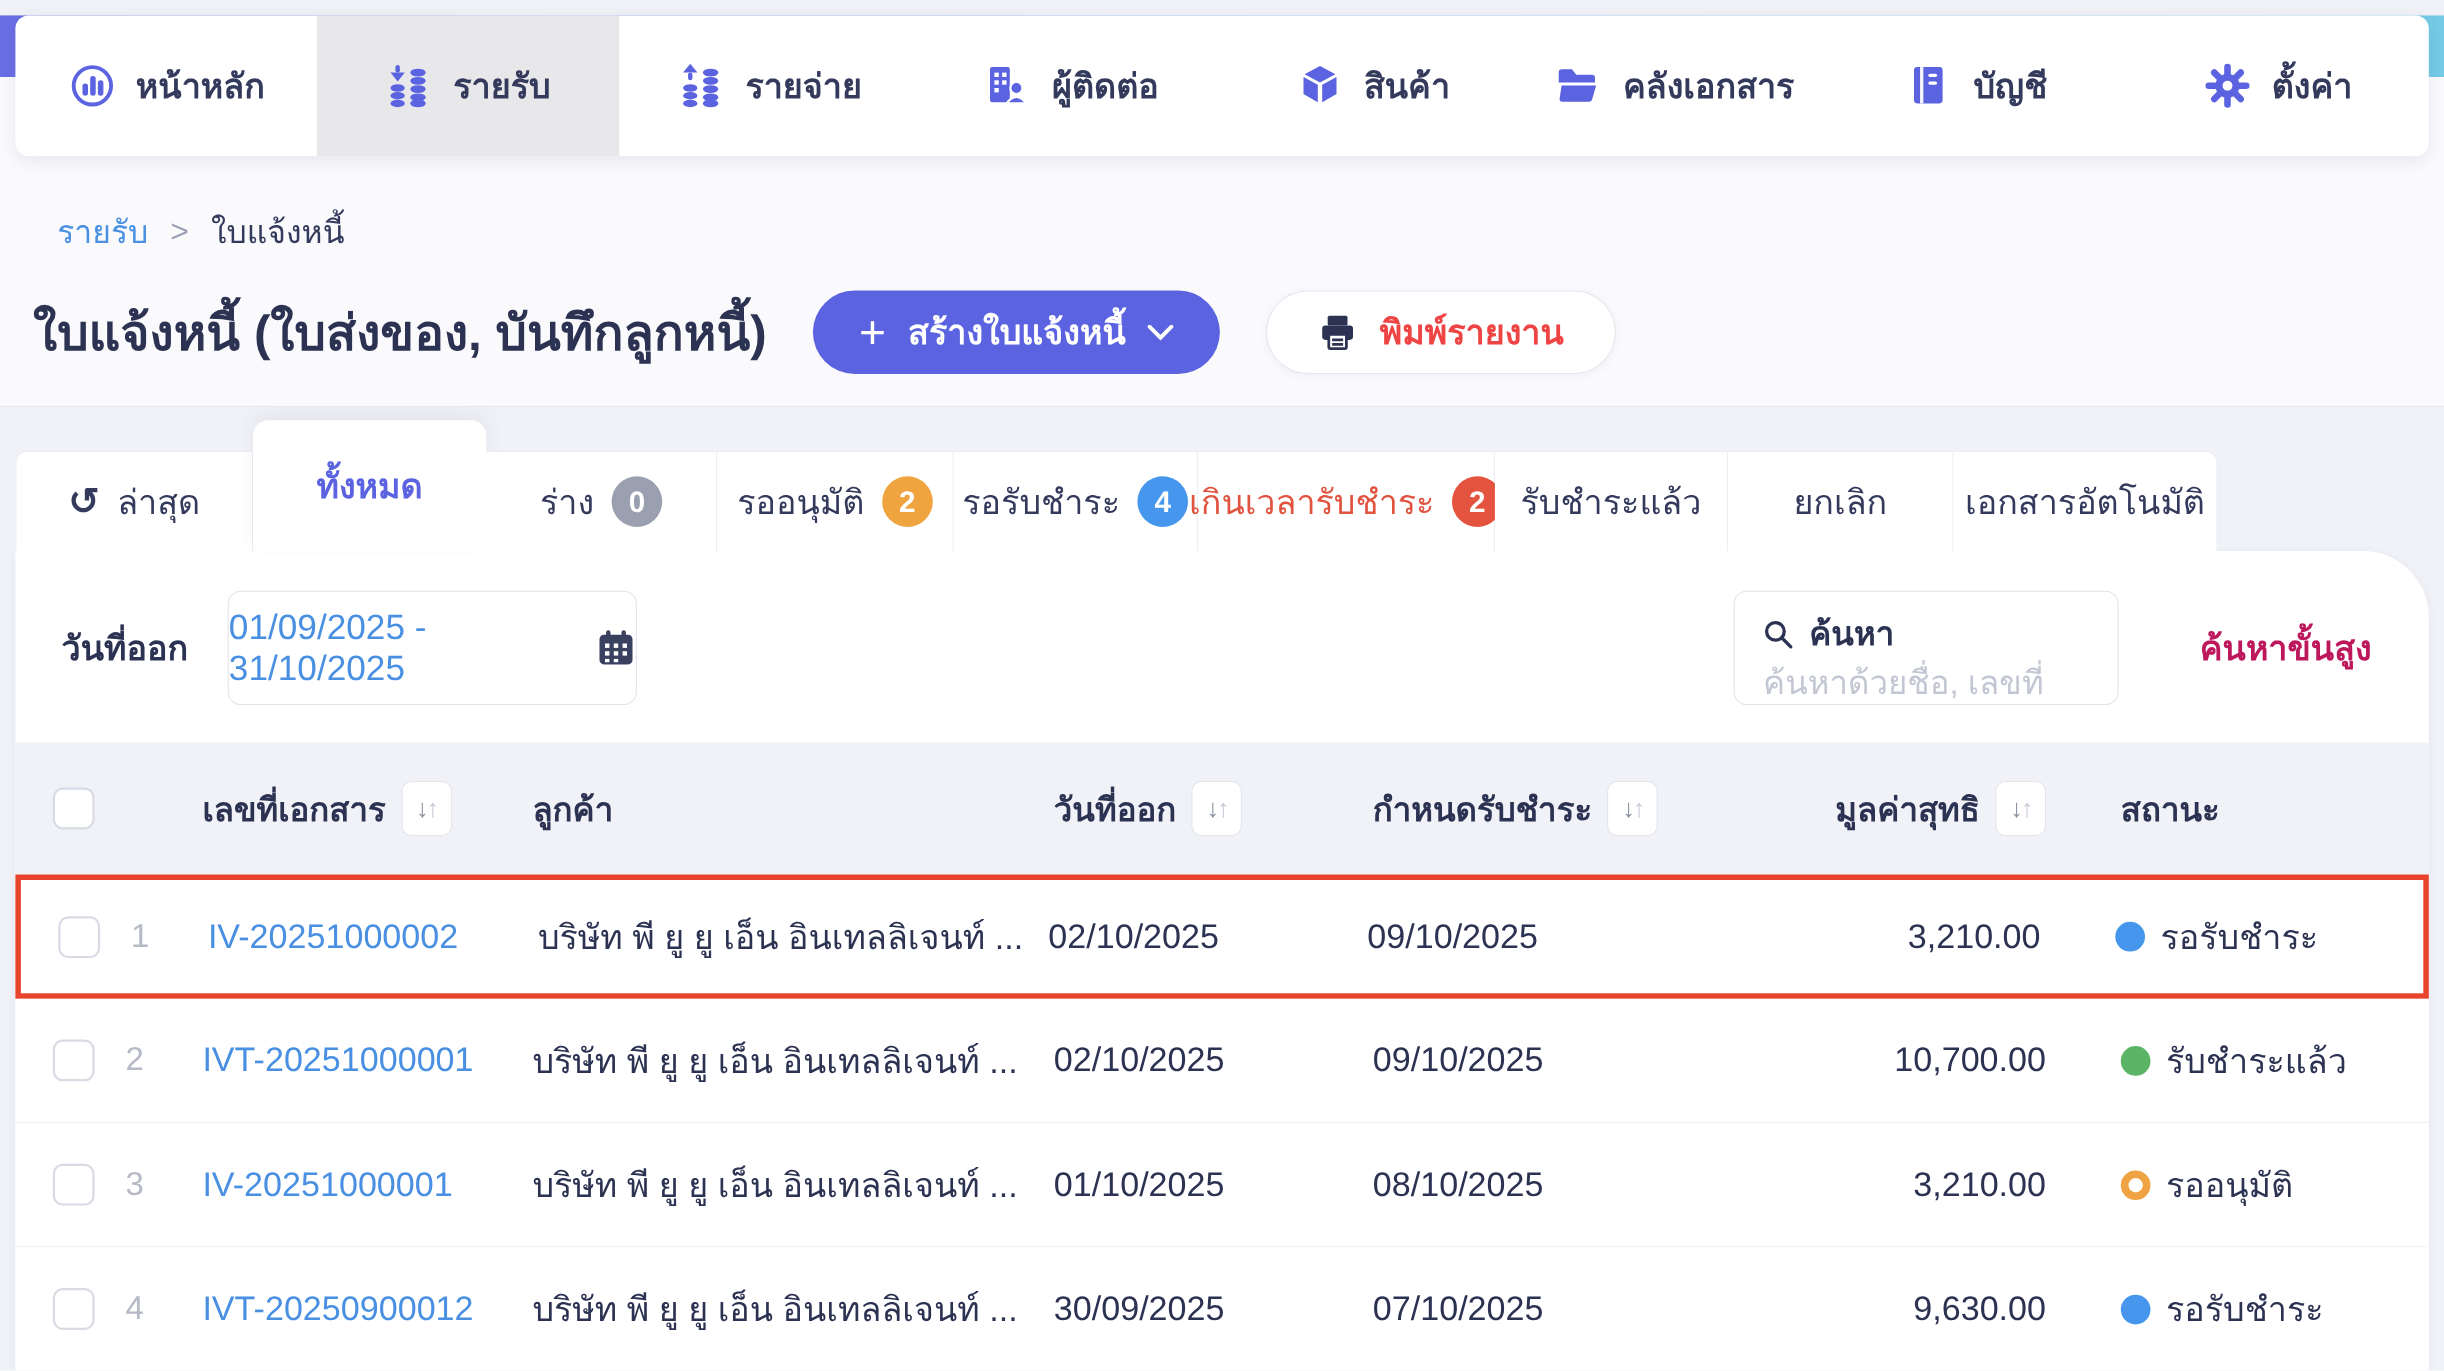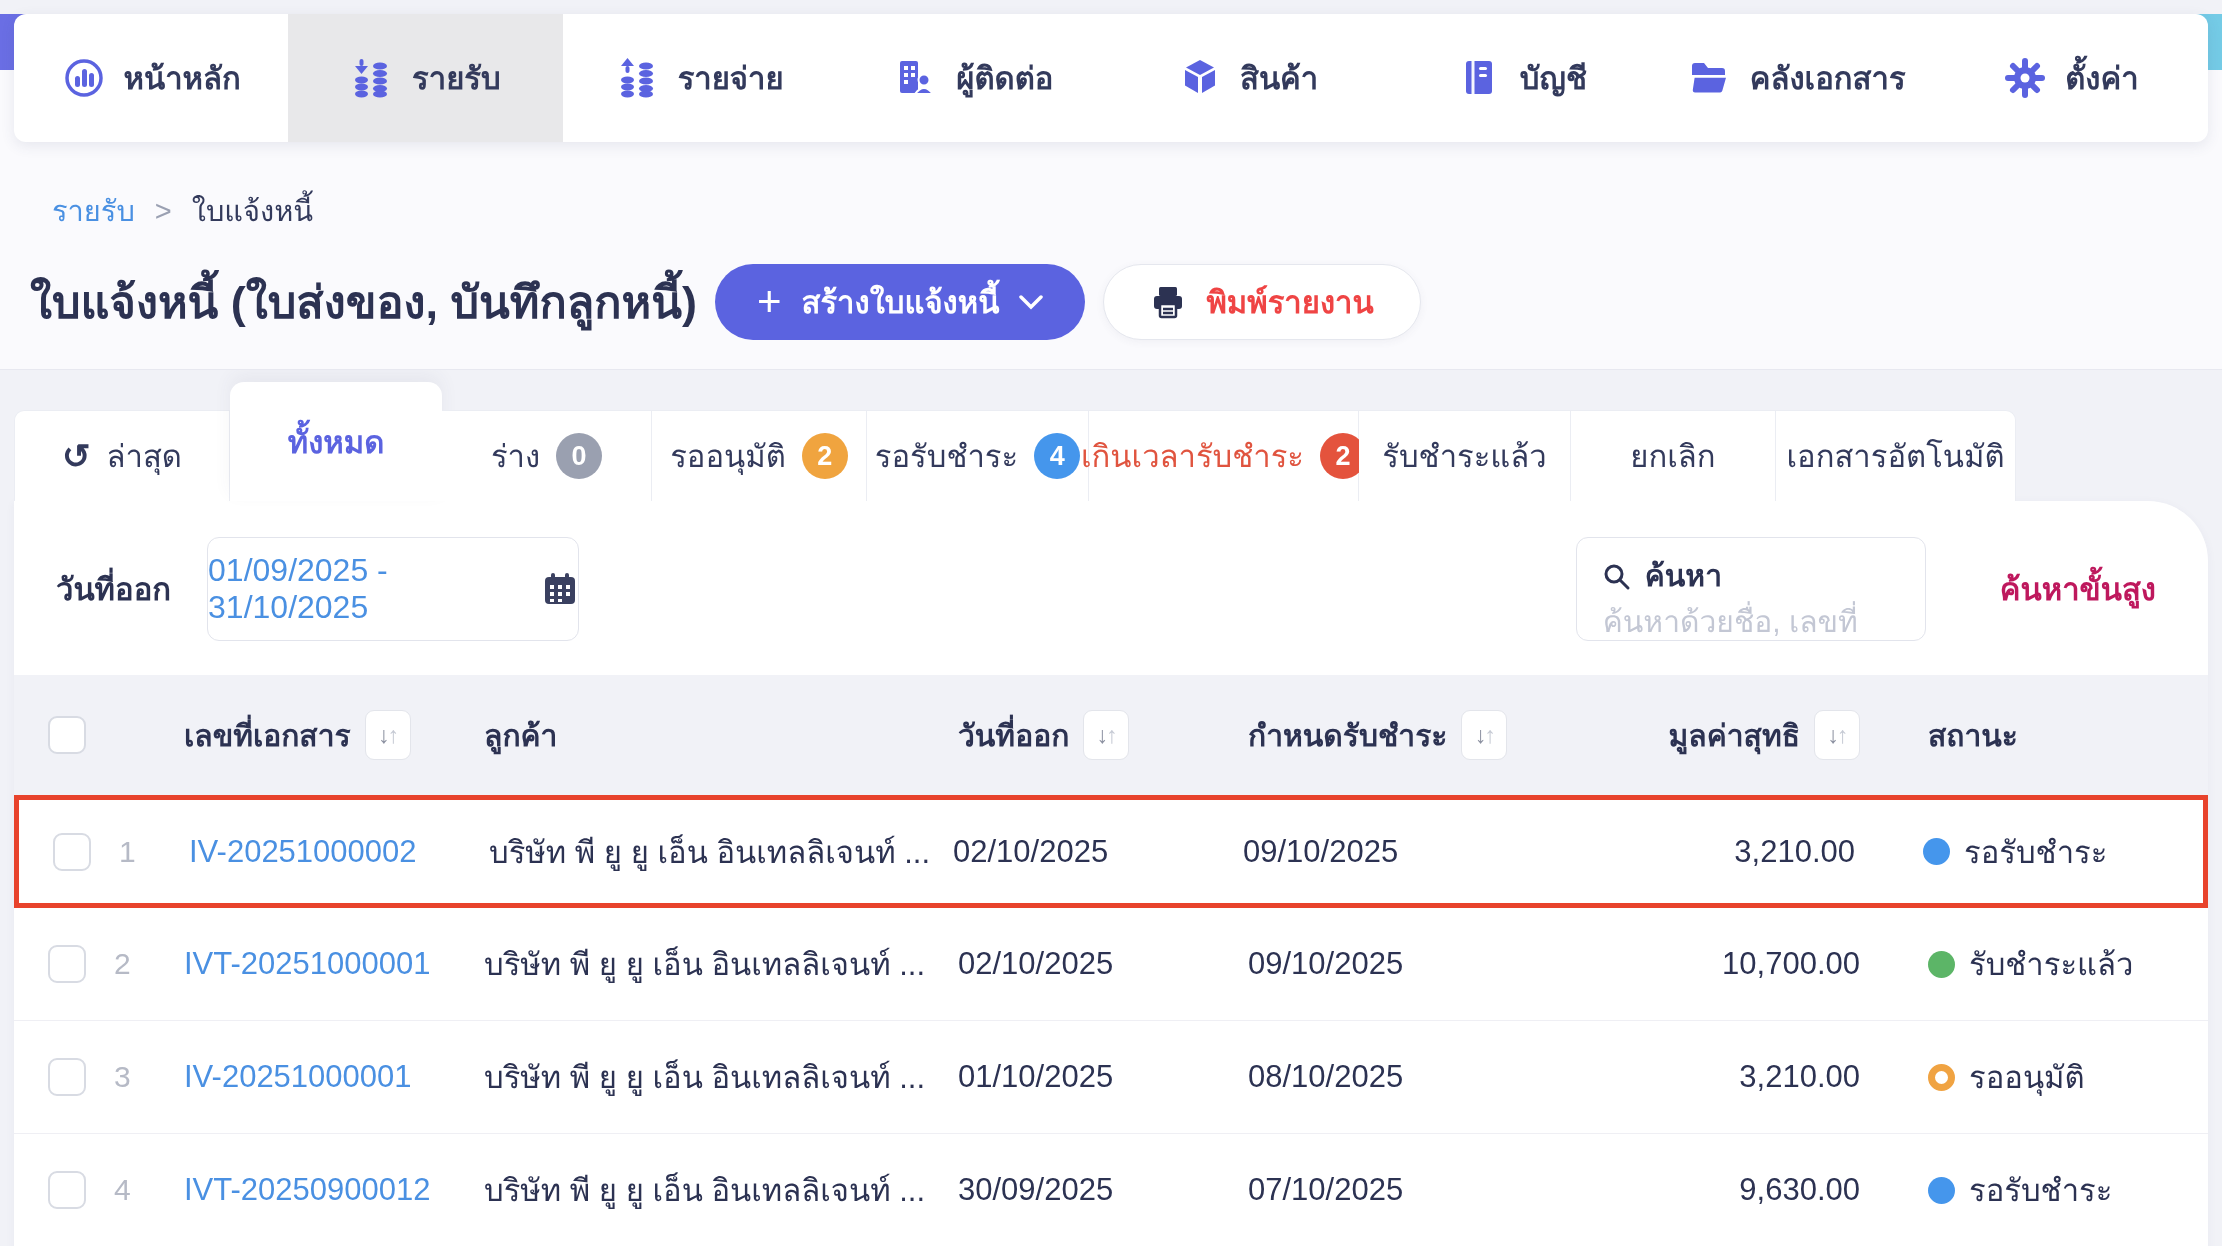--- a/index.html
+++ b/index.html
@@ -18,21 +18,21 @@
   .nav-item { flex:1; display:flex; align-items:center; justify-content:center; gap:18px;
     font-size:31px; font-weight:600; color:#333a5c; cursor:pointer; white-space:nowrap; }
   .nav-item.selected { background:#e8e8ea; }
   .nav-icon { display:flex; }
 
   .breadcrumb { display:flex; align-items:center; gap:20px; padding:46px 0 0 52px; font-size:29px; }
   .crumb-link { color:#4a90e2; cursor:pointer; }
   .crumb-sep { color:#9aa0b2; }
   .crumb-current { color:#333a5c; }
 
-  .page-head { display:flex; align-items:center; gap:18px; padding:30px 0 0 30px; }
+  .page-head { display:flex; align-items:center; gap:42px; padding:30px 0 0 30px; }
   .page-title { margin:0; font-size:45px; font-weight:700; color:#2c3252; }
   .btn-create { height:76px; border:none; border-radius:40px; background:#5b63e0; color:#fff;
     font-family:inherit; font-size:31px; font-weight:600; display:inline-flex; align-items:center;
     gap:20px; padding:0 42px; cursor:pointer; }
   .btn-create .plus { font-size:42px; font-weight:400; line-height:0; }
   .btn-print { height:76px; border:1px solid #e5e7ee; border-radius:40px; background:#fff; color:#ef4444;
     font-family:inherit; font-size:31px; font-weight:600; display:inline-flex; align-items:center;
     gap:20px; padding:0 46px; cursor:pointer; box-shadow:0 2px 8px rgba(60,64,110,.06); }
 
   
@@ -163,39 +163,39 @@
         <svg width="44" height="44" viewBox="0 0 44 44" fill="#5b63e0">
             <polygon points="22,4 36,11.5 22,19 8,11.5"></polygon>
             <polygon points="7,14 20,21 20,37 7,29.5"></polygon>
             <polygon points="24,21 37,14 37,29.5 24,37"></polygon>
           </svg>
       </span>
       <span>สินค้า</span>
     </div>
     <div class="nav-item">
       <span class="nav-icon">
+        <svg width="44" height="44" viewBox="0 0 44 44" fill="#5b63e0">
+            <path d="M4 10 a3 3 0 0 1 3 -3 h9 l4 5 h14 a3 3 0 0 1 3 3 v4 H4 z"></path>
+            <path d="M6 21 h33 l-4 14 a3 3 0 0 1 -2.9 2.2 H7 a3 3 0 0 1 -3 -3 z" stroke="#fff" stroke-width="1.5"></path>
+          </svg>
+      </span>
+      <span>คลังเอกสาร</span>
+    </div>
+    <div class="nav-item">
+      <span class="nav-icon">
         <svg width="44" height="44" viewBox="0 0 44 44">
             <rect x="8" y="5" width="26" height="33" rx="3" fill="#5b63e0"></rect>
             <rect x="13.5" y="5" width="3" height="33" fill="#fff" opacity=".95"></rect>
             <g fill="#fff">
               <rect x="21" y="11" width="8" height="3" rx="1.5"></rect>
               <rect x="21" y="18" width="8" height="3" rx="1.5"></rect>
             </g>
           </svg>
       </span>
       <span>บัญชี</span>
-    </div>
-    <div class="nav-item">
-      <span class="nav-icon">
-        <svg width="44" height="44" viewBox="0 0 44 44" fill="#5b63e0">
-            <path d="M4 10 a3 3 0 0 1 3 -3 h9 l4 5 h14 a3 3 0 0 1 3 3 v4 H4 z"></path>
-            <path d="M6 21 h33 l-4 14 a3 3 0 0 1 -2.9 2.2 H7 a3 3 0 0 1 -3 -3 z" stroke="#fff" stroke-width="1.5"></path>
-          </svg>
-      </span>
-      <span>คลังเอกสาร</span>
     </div>
     <div class="nav-item">
       <span class="nav-icon">
         <svg width="44" height="44" viewBox="0 0 44 44">
             <g stroke="#5b63e0" stroke-width="6" stroke-linecap="round">
               <line x1="22" y1="5" x2="22" y2="12"></line>
               <line x1="22" y1="32" x2="22" y2="39"></line>
               <line x1="5" y1="22" x2="12" y2="22"></line>
               <line x1="32" y1="22" x2="39" y2="22"></line>
               <line x1="10" y1="10" x2="15" y2="15"></line>

